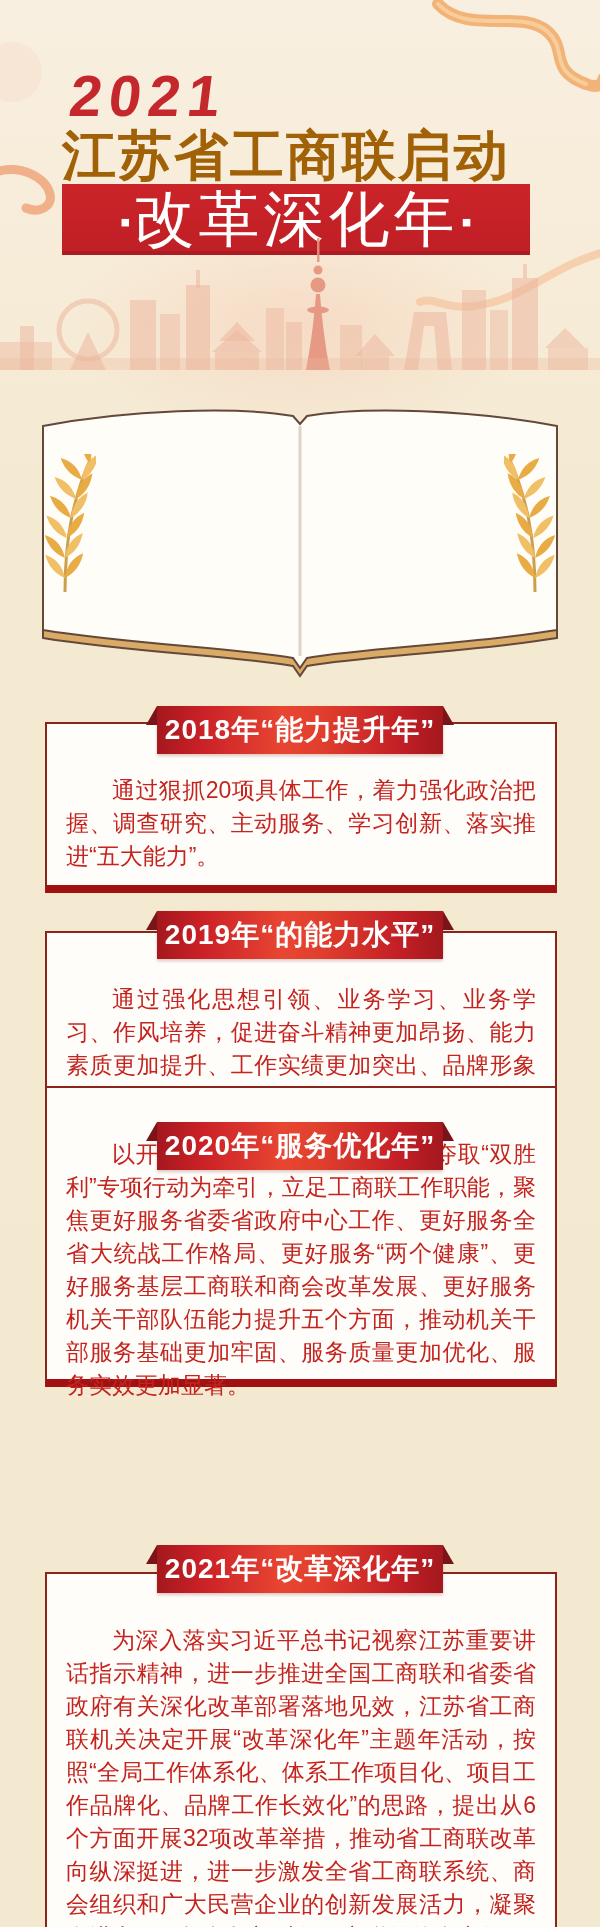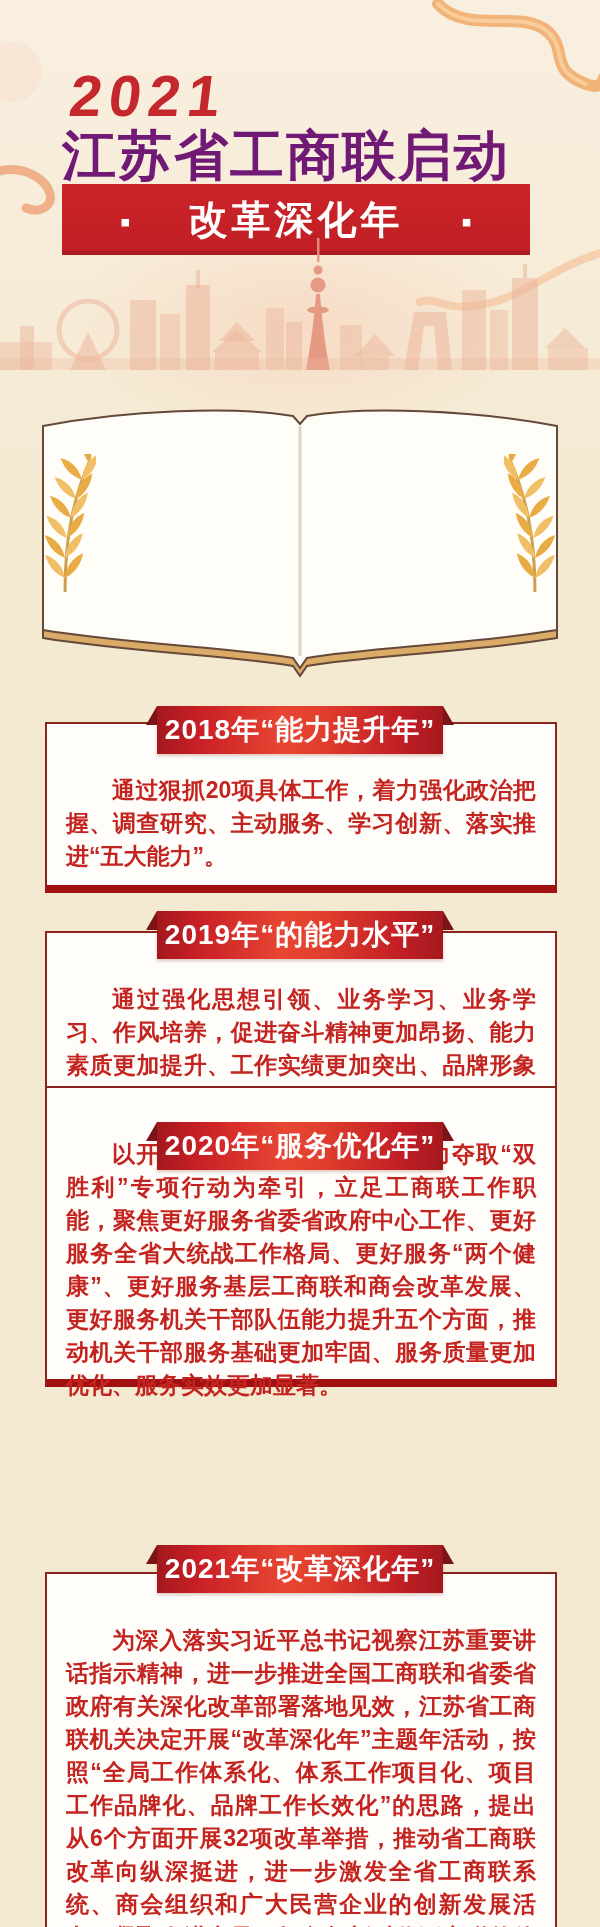--- a/index.html
+++ b/index.html
@@ -15,52 +15,52 @@
     pointer-events:none;
   }
   
   .year{
     position:absolute; left:70px; top:62px;
     font-size:58px; font-weight:900; color:#c5282c;
     letter-spacing:7px; transform:skewX(-7deg);
   }
   .main-title{
     position:absolute; left:62px; top:120px;
-    font-size:54px; font-weight:900; color:#701a75; letter-spacing:2px;
+    font-size:54px; font-weight:900; color:#a16207; letter-spacing:2px;
     white-space:nowrap;
   }
   .banner-box{
     position:absolute; left:62px; top:184px; width:468px; height:71px;
     background:linear-gradient(180deg,#cb2429,#bf1f25);
     box-shadow:inset 0 -4px 0 rgba(0,0,0,.10);
     display:flex; align-items:center; justify-content:space-between;
     padding:0 58px; color:#ffffff;
   }
-  .banner-box .label{ font-size:39px; font-weight:700; letter-spacing:4px; }
+  .banner-box .label{ font-size:61px; font-weight:400; letter-spacing:4px; }
   .banner-box .dot{ font-size:30px; line-height:1; padding-top:4px; }
   
   .book-wrap{ position:absolute; left:35px; top:398px; width:530px; height:280px; }
   .book-wrap svg{ position:absolute; left:0; top:0; }
   .book-text{
     position:absolute; left:50px; top:34px; width:430px;
     font-size:23px; line-height:33px; font-weight:bold; color:#503428;
     text-align:justify; text-indent:2em;
   }
   .wheat{ position:absolute; width:62px; height:142px; pointer-events:none; }
   .wheat.left{ left:34px; top:454px; }
   .wheat.right{ left:504px; top:454px; transform:scaleX(-1); }
   
   .year-card{
     position:absolute; left:45px; width:512px;
     background:#fffdfa;
     border:2px solid #8a241c; border-bottom:8px solid #a21111;
   }
   .year-card p{
     padding:50px 19px 0 19px;
-    font-size:23px; line-height:33px; font-weight:bold; color:#c4241f;
+    font-size:23px; line-height:33px; font-weight:normal; color:#c4241f;
     text-align:justify; text-indent:2em;
   }
   .ribbon{
     position:absolute; left:157px; width:286px; height:48px; z-index:3;
     background:linear-gradient(92deg,#a3181d 0%,#ca2127 16%,#e84532 44%,#e2402e 56%,#c32026 84%,#a3181d 100%);
     display:flex; align-items:center; justify-content:center;
     box-shadow:0 2px 3px rgba(120,40,20,.25);
   }
   .ribbon span{ color:#fff; font-size:28px; font-weight:900; letter-spacing:1px; }
   .ribbon::before{

